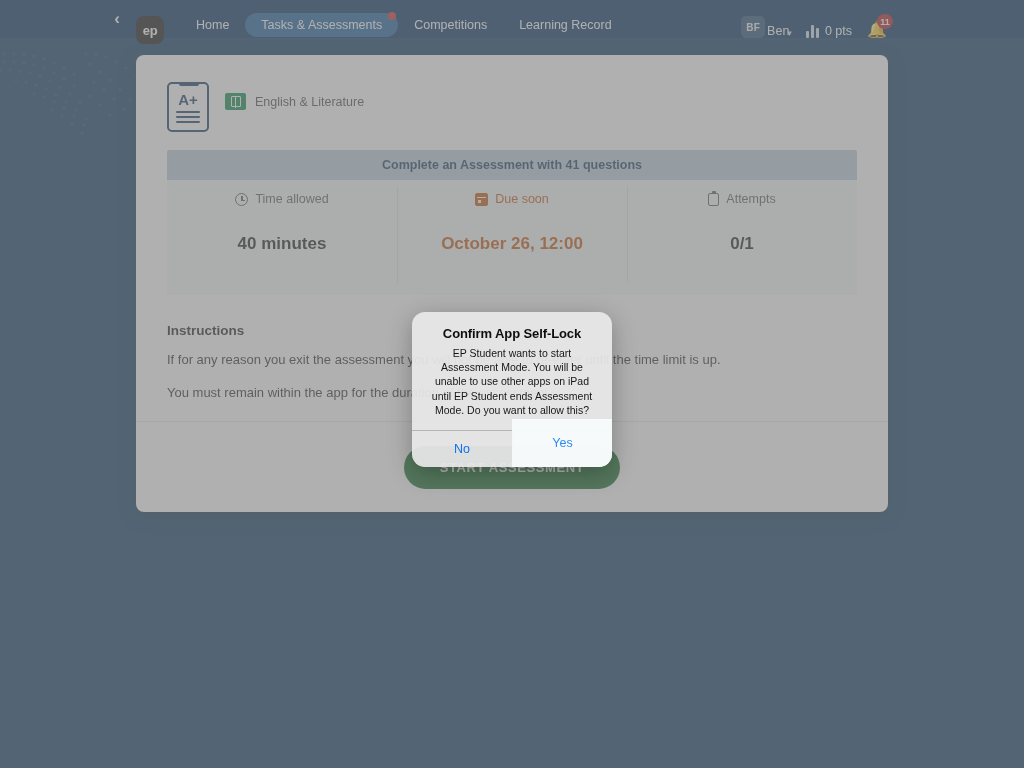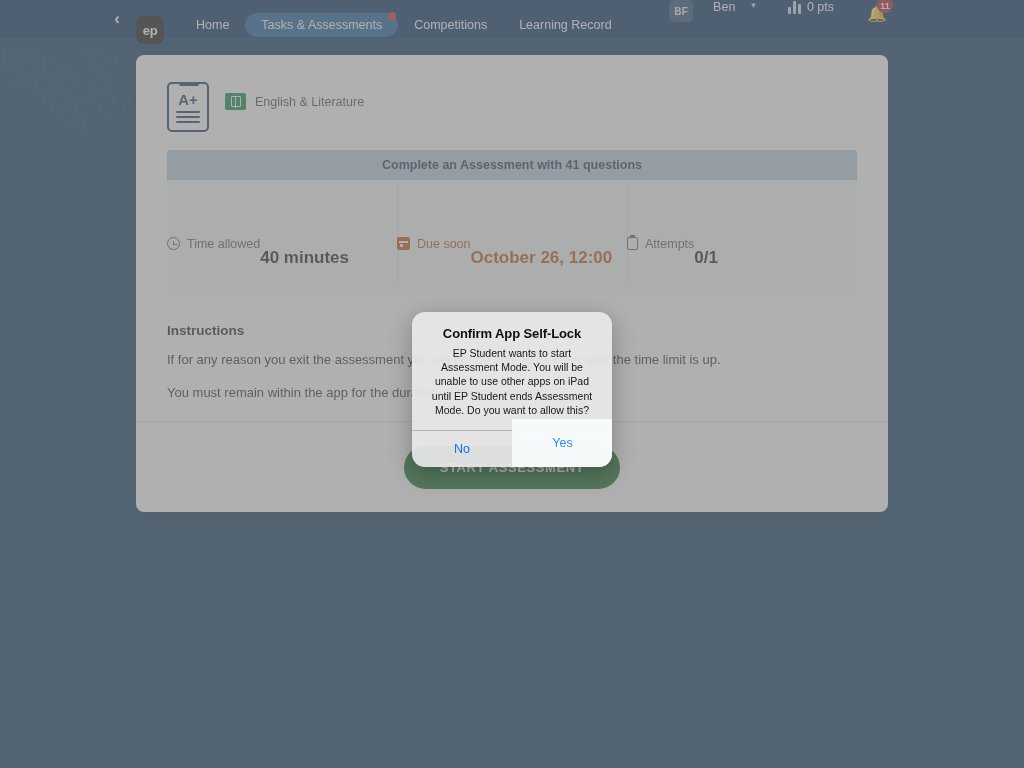--- a/index.html
+++ b/index.html
@@ -95,22 +95,22 @@
     border-radius: 50%;
     background: #d32f2f;
   }
 
   #nav-right {
     position: absolute;
     right: 136px;
     top: 0;
     height: 38px;
     display: flex;
-    align-items: flex-start;
-    gap: 20px;
+    align-items: flex-end;
+    gap: 2px;
   }
   .avatar {
     width: 24px; height: 22px;
     background: rgba(255,255,255,.14);
     border-radius: 5px;
     font-size: 10px;
     font-weight: 700;
     color: #e9eef4;
     display: flex; align-items: center; justify-content: center;
     letter-spacing: .3px;
@@ -245,21 +245,21 @@
   #stats {
     margin: 0 31px;
     height: 115px;
     background: #f4f6f8;
     display: flex;
     border-radius: 0 0 2px 2px;
   }
   .stat {
     flex: 1;
     display: flex;
-    flex-direction: row;
+    flex-direction: column;
     align-items: center;
     padding-top: 12px;
     position: relative;
   }
   .stat + .stat::before {
     content: "";
     position: absolute;
     left: 0; top: 6px; bottom: 12px;
     width: 1px;
     background: #dde3e9;

